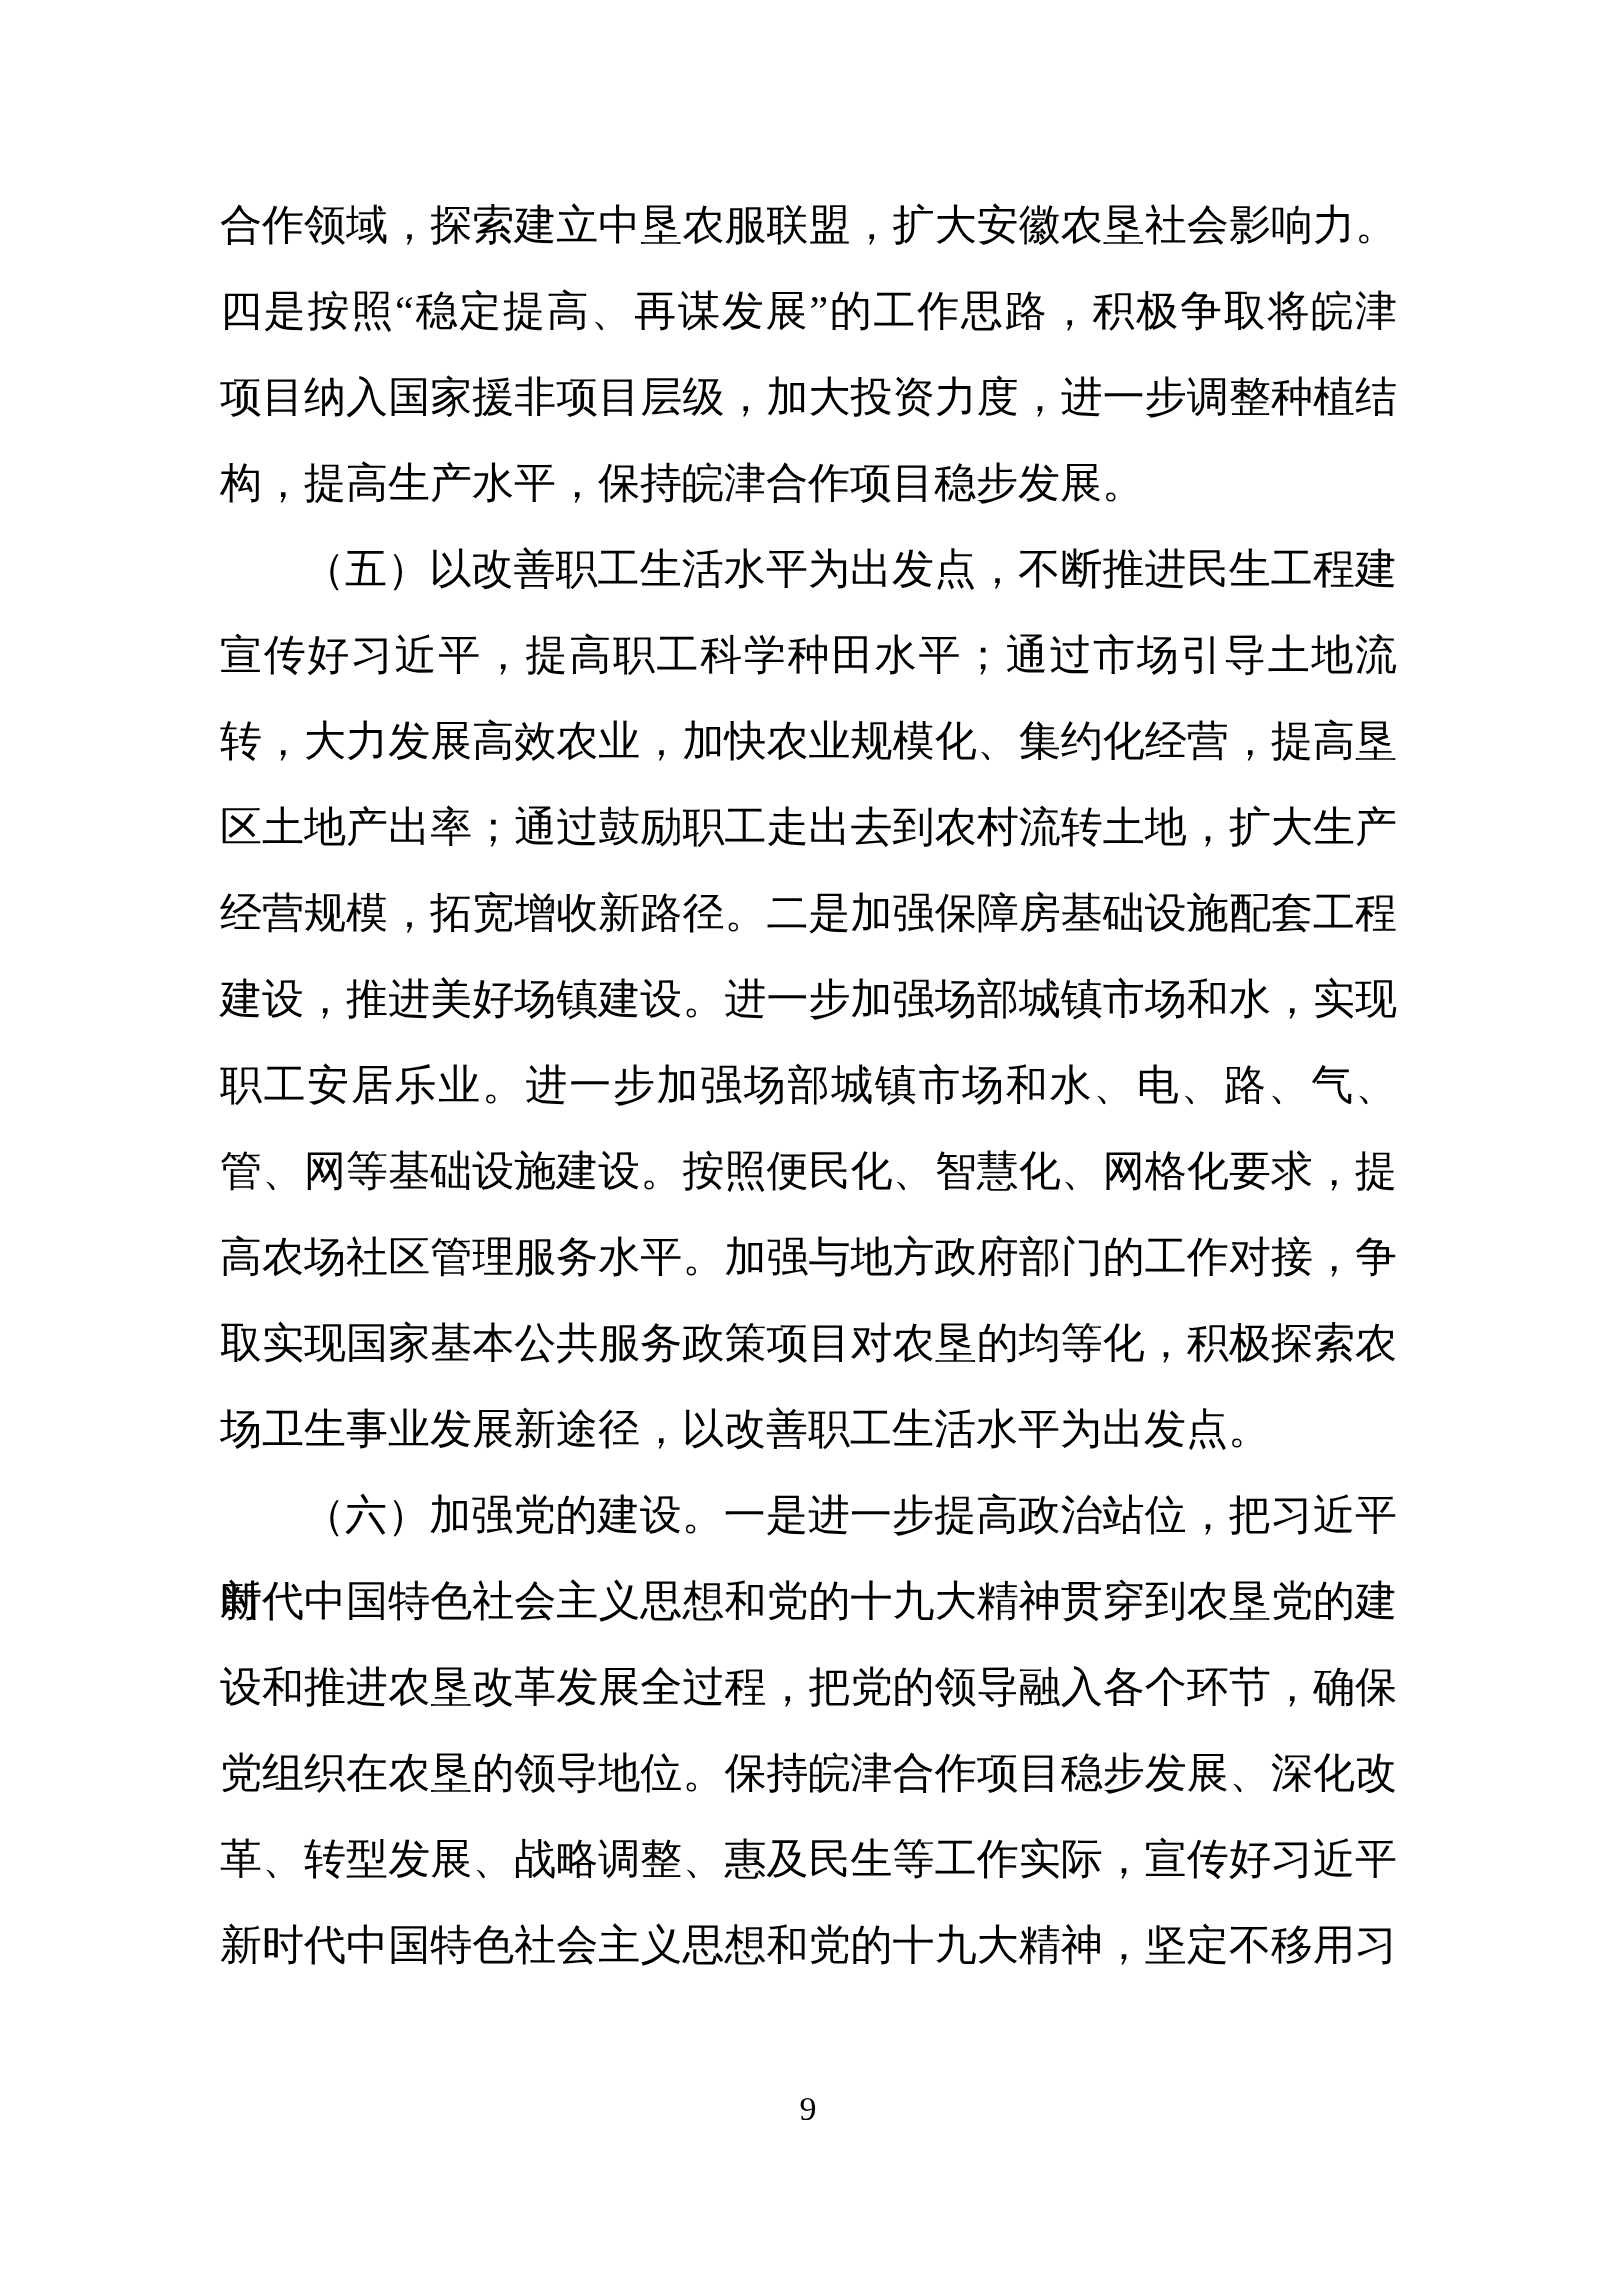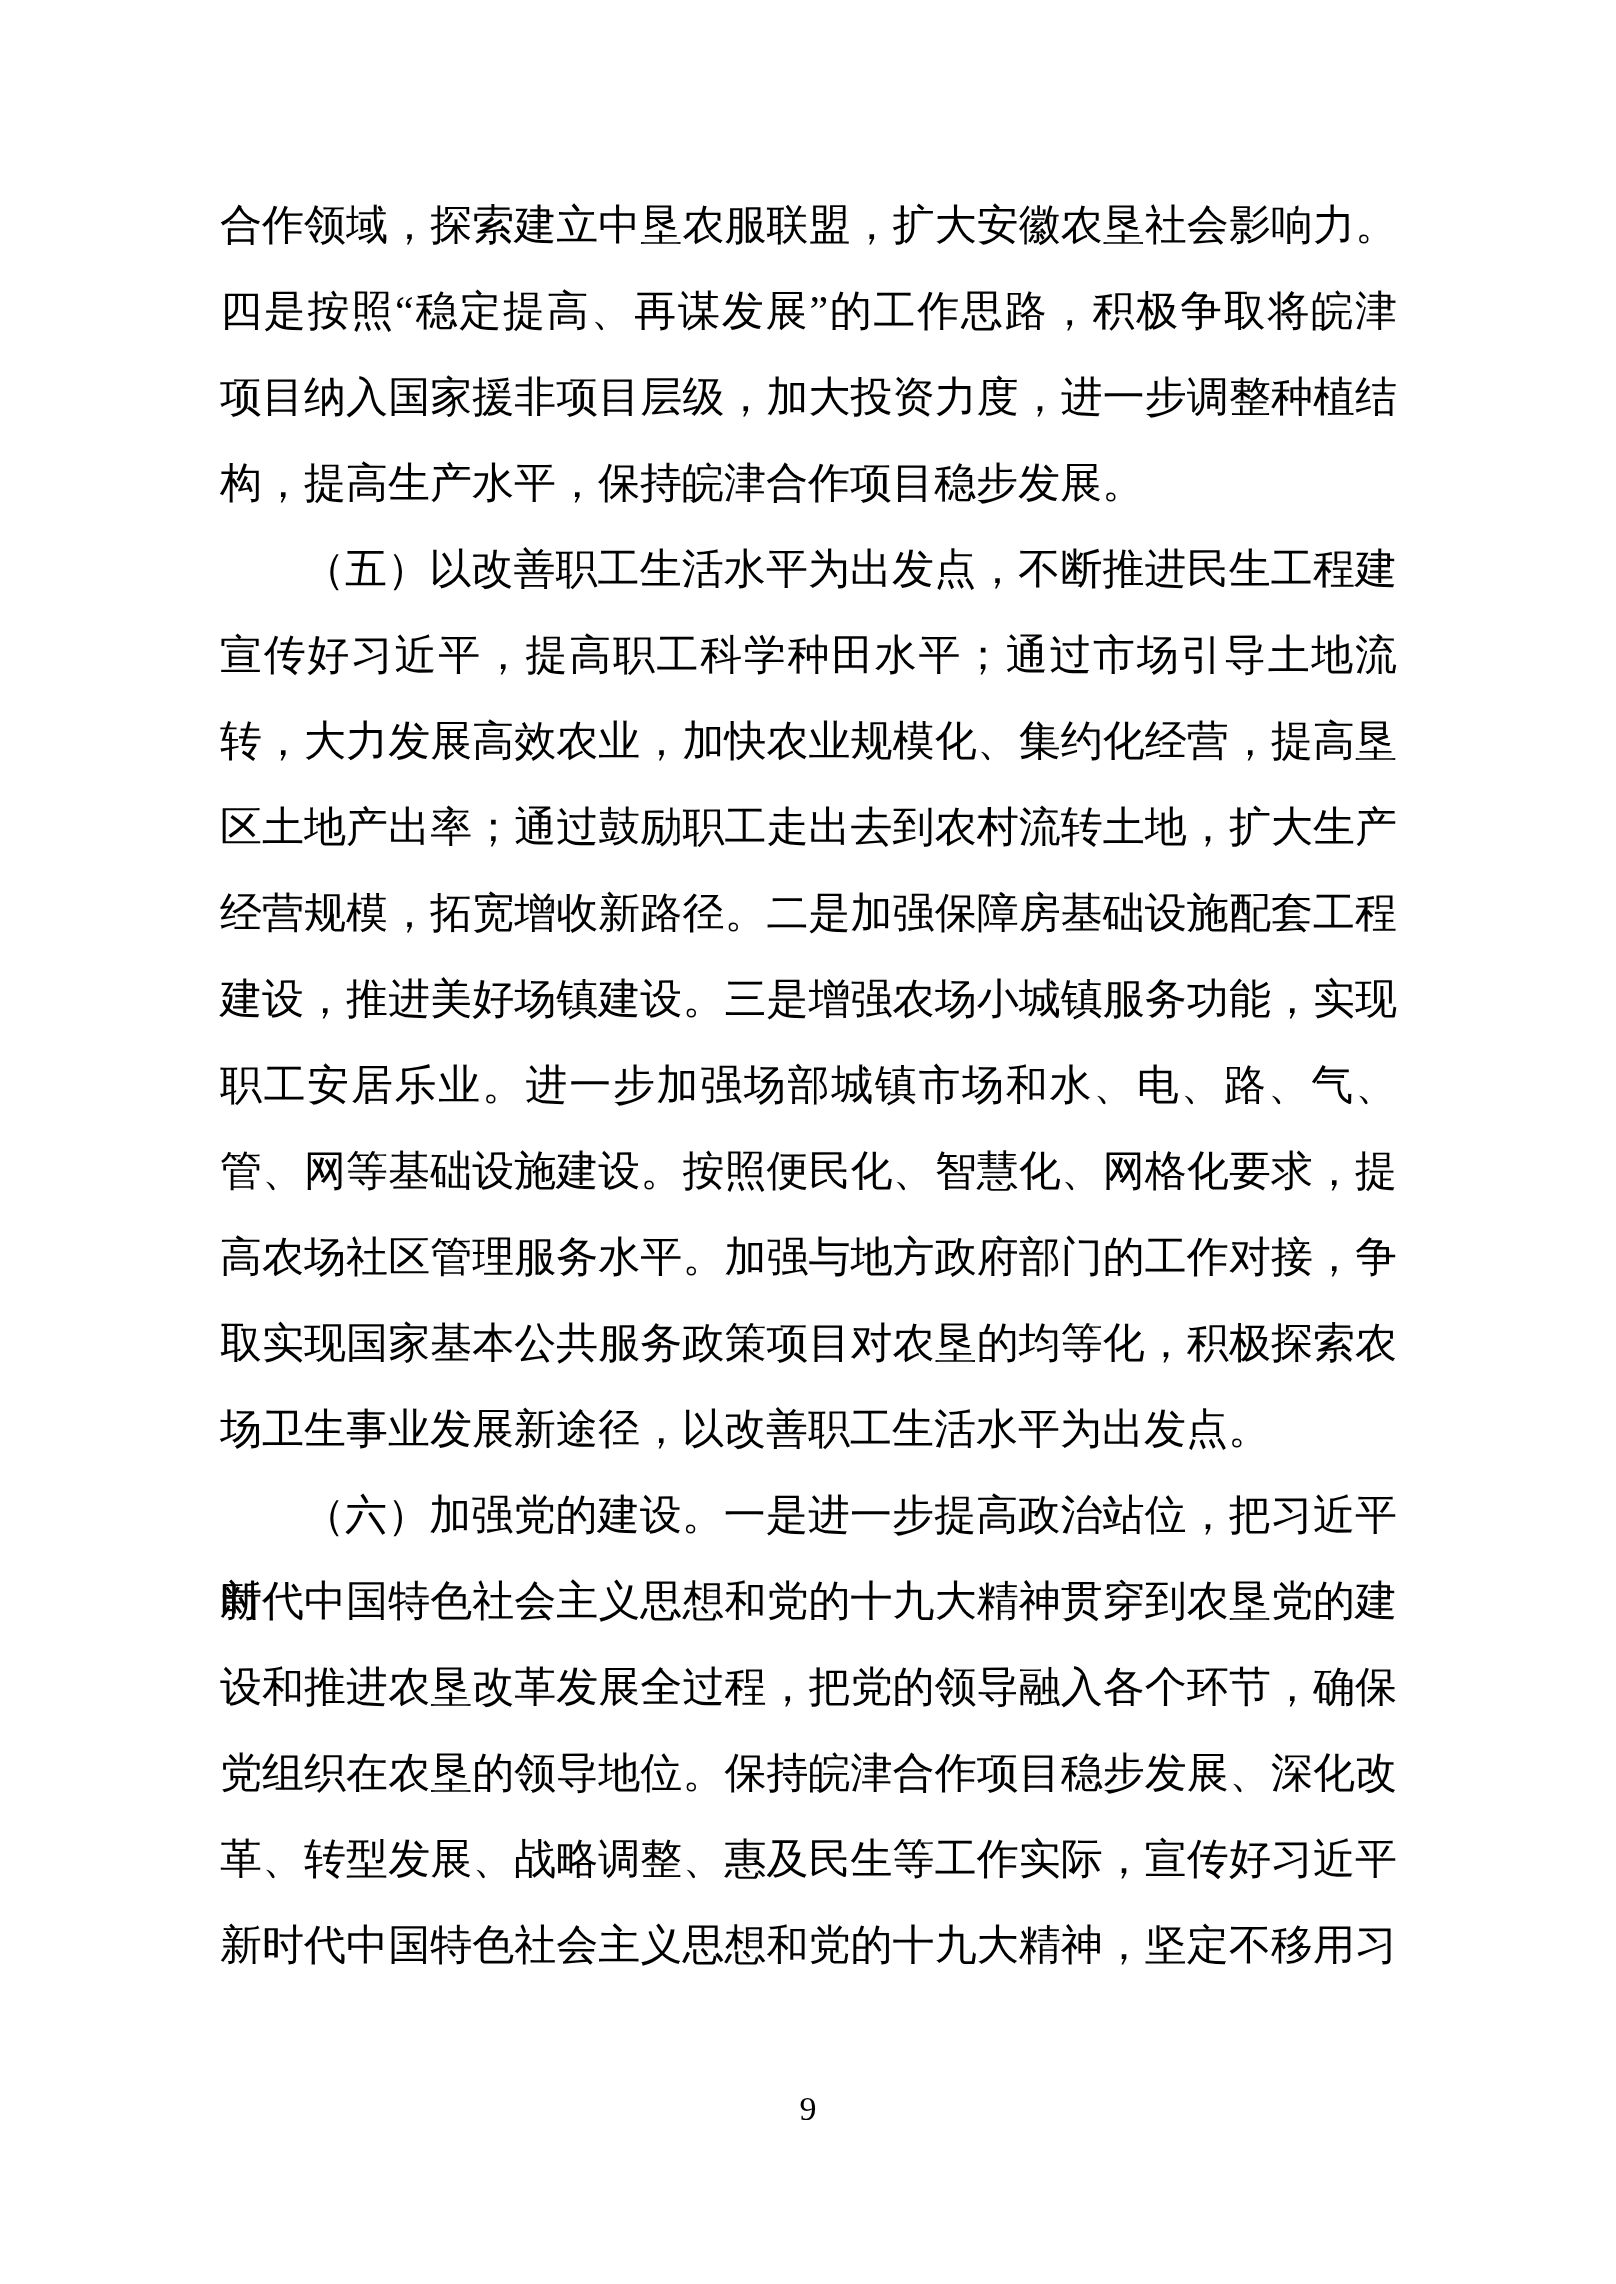--- a/index.html
+++ b/index.html
@@ -56,21 +56,21 @@
   <div class="text-block">
       <div class="text-line">合作领域，探索建立中垦农服联盟，扩大安徽农垦社会影响力。</div>
       <div class="text-line">四是按照“稳定提高、再谋发展”的工作思路，积极争取将皖津</div>
       <div class="text-line">项目纳入国家援非项目层级，加大投资力度，进一步调整种植结</div>
       <div class="text-line last-line">构，提高生产水平，保持皖津合作项目稳步发展。</div>
       <div class="text-line indent-first">（五）以改善职工生活水平为出发点，不断推进民生工程建</div>
       <div class="text-line">宣传好习近平，提高职工科学种田水平；通过市场引导土地流</div>
       <div class="text-line">转，大力发展高效农业，加快农业规模化、集约化经营，提高垦</div>
       <div class="text-line">区土地产出率；通过鼓励职工走出去到农村流转土地，扩大生产</div>
       <div class="text-line">经营规模，拓宽增收新路径。二是加强保障房基础设施配套工程</div>
-      <div class="text-line">建设，推进美好场镇建设。三是增强农场小城镇服务功能，实现</div>
+      <div class="text-line">建设，推进美好场镇建设。进一步加强场部城镇市场和水，实现</div>
       <div class="text-line">职工安居乐业。进一步加强场部城镇市场和水、电、路、气、</div>
       <div class="text-line">管、网等基础设施建设。按照便民化、智慧化、网格化要求，提</div>
       <div class="text-line">高农场社区管理服务水平。加强与地方政府部门的工作对接，争</div>
       <div class="text-line">取实现国家基本公共服务政策项目对农垦的均等化，积极探索农</div>
       <div class="text-line last-line">场卫生事业发展新途径，以改善职工生活水平为出发点。</div>
       <div class="text-line indent-first">（六）加强党的建设。一是进一步提高政治站位，把习近平新</div>
       <div class="text-line">时代中国特色社会主义思想和党的十九大精神贯穿到农垦党的建</div>
       <div class="text-line">设和推进农垦改革发展全过程，把党的领导融入各个环节，确保</div>
       <div class="text-line">党组织在农垦的领导地位。保持皖津合作项目稳步发展、深化改</div>
       <div class="text-line">革、转型发展、战略调整、惠及民生等工作实际，宣传好习近平</div>

